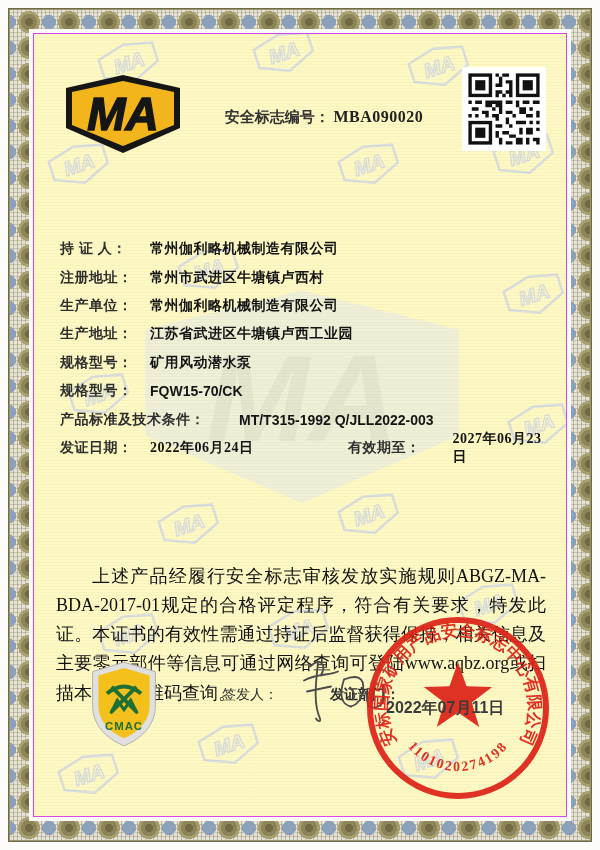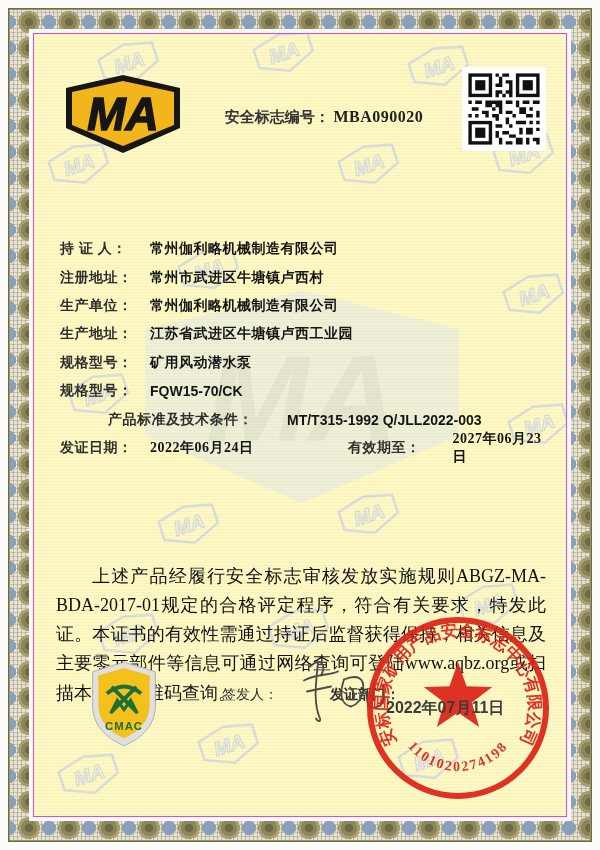--- a/index.html
+++ b/index.html
@@ -27,21 +27,21 @@
             font-size:15px;font-weight:600;color:#333;}
   .num-line .num{font-family:"Liberation Serif",serif;font-size:16px;color:#222;font-weight:600;letter-spacing:.5px;}
   .qr{position:absolute;left:428px;top:33px;width:84px;height:84px;z-index:1;background:#fff;padding:3px;box-sizing:border-box;}
   
   .title{position:absolute;left:0;right:0;top:130px;text-align:center;z-index:1;
          font-size:33px;font-weight:800;letter-spacing:3px;color:#121212;}
   
   .fields{position:absolute;left:26px;right:14px;top:201px;z-index:1;}
   .row{height:28.4px;display:flex;align-items:center;font-size:14px;}
   .lbl{flex:none;width:90px;font-family:"Liberation Sans",sans-serif;font-weight:700;color:#2e2e2e;letter-spacing:.5px;}
-  .lbl.wide{width:auto;margin-right:34px;margin-left:48px;}
+  .lbl.wide{width:auto;margin-right:34px;}
   .val{font-weight:700;color:#141414;letter-spacing:.5px;font-family:Liberation Serif, serif;}
   .val.latin{font-family:"Liberation Sans",sans-serif;letter-spacing:0;}
   .val.d1{width:152px;}
   .lbl.second{width:auto;margin-left:52px;margin-right:32px;}
   
   .statement{position:absolute;left:22px;right:20px;top:528px;z-index:1;
      font-size:18px;font-weight:400;color:#111;line-height:1.62;text-indent:2em;text-align:justify;}
   
   .cmac{position:absolute;left:52px;top:624px;width:76px;height:92px;z-index:1;}
   .signer-lbl{position:absolute;left:188px;top:652px;z-index:1;font-family:"Liberation Sans",sans-serif;

